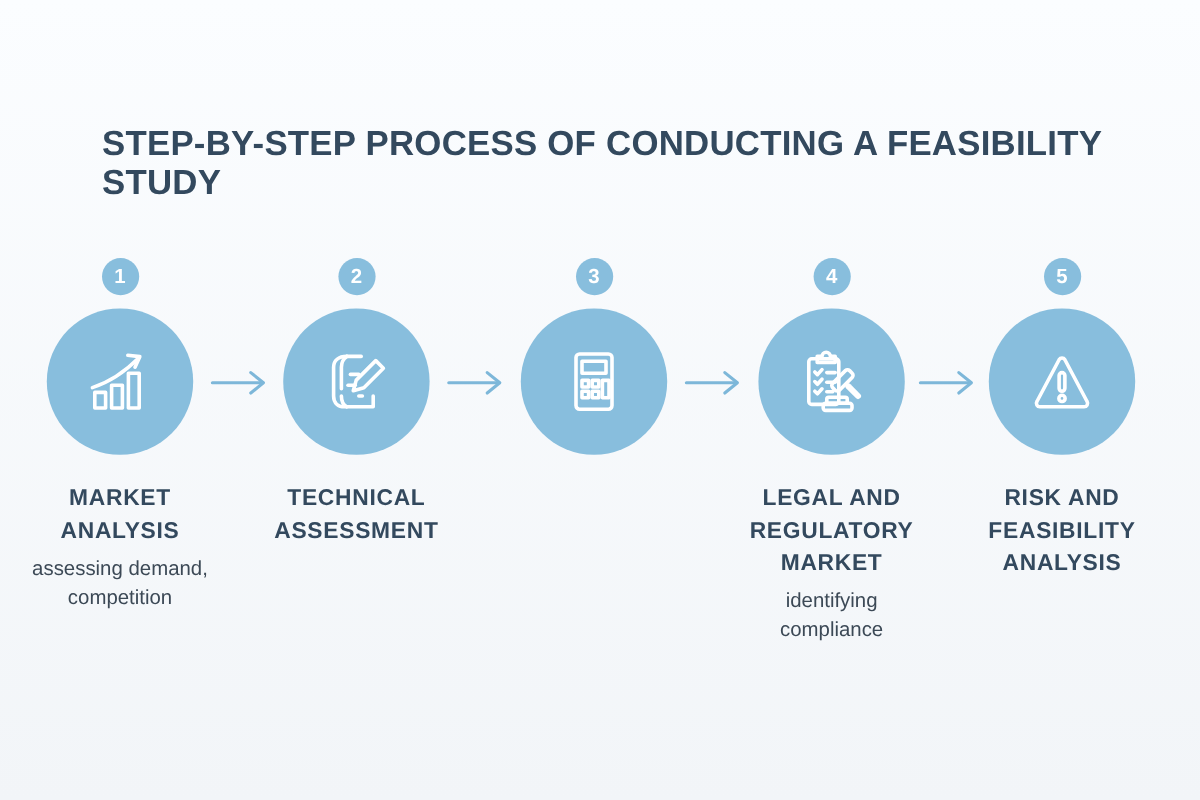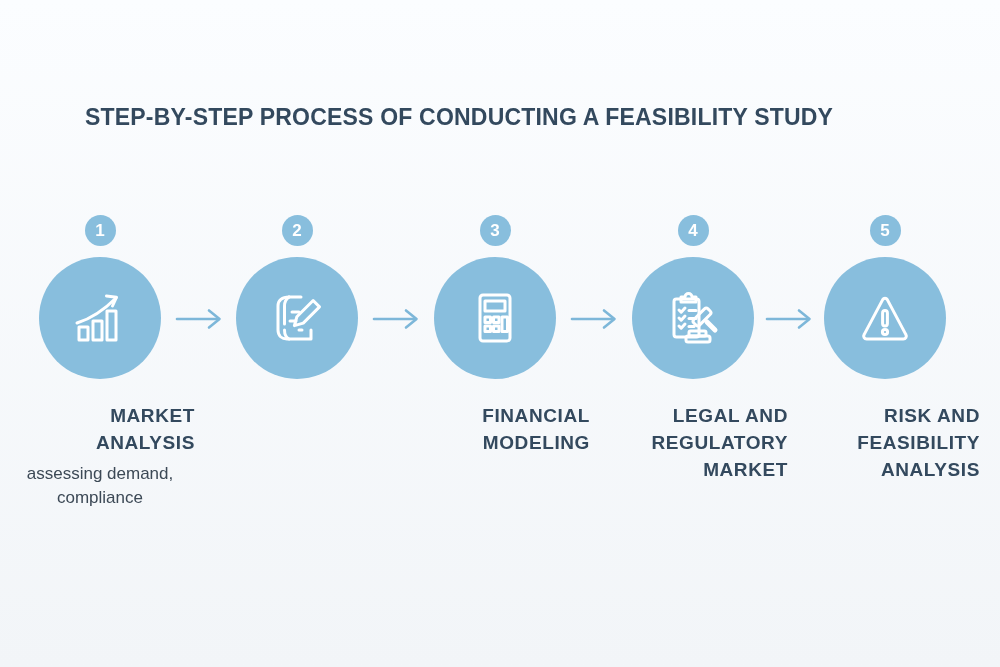--- a/index.html
+++ b/index.html
@@ -16,21 +16,21 @@
   body {
     position: relative;
     overflow: hidden;
     font-family: "Liberation Sans", sans-serif;
     background: linear-gradient(180deg, var(--background-top) 0%, var(--background-bottom) 100%);
   }
   .heading {
     position: absolute;
     left: 85px;
     top: 104px;
-    font-size: 23px;
+    font-size: 29px;
     font-weight: bold;
     letter-spacing: 0.2px;
     color: var(--heading-color);
   }
   .step {
     position: absolute;
     top: 215px;
     width: 190px;
     text-align: center;
   }
@@ -70,21 +70,20 @@
     stroke-linejoin: round;
   }
   .step-title {
     margin-top: 23px;
     font-size: 19px;
     font-weight: bold;
     line-height: 27px;
     letter-spacing: 0.6px;
     color: var(--heading-color);
     white-space: pre-line;
-    text-align: right;
   }
   .step-subtitle {
     margin-top: 6px;
     font-size: 17px;
     line-height: 24px;
     color: var(--subtitle-color);
     white-space: pre-line;
   }
   .arrow {
     position: absolute;
@@ -112,60 +111,60 @@
       <rect x="11" y="41" width="9" height="13"></rect>
       <rect x="25" y="35" width="9" height="19"></rect>
       <rect x="39" y="25" width="9" height="29"></rect>
       <path d="M9 37 C22 33 36 24 48 12"></path>
       <path d="M38.5 10 L48.5 11.2 L44.5 20"></path>
     </svg>
   </div>
   <div class="step-title">MARKET
 ANALYSIS</div>
   <div class="step-subtitle">assessing demand,
-compliance</div>
+competition</div>
 </div>
 
 <div class="step" style="left:202px">
   <div class="badge">
     <span>2</span>
   </div>
   <div class="circle">
     <svg viewBox="0 0 64 64">
       <path d="M24 11 L36 11"></path>
       <path d="M24 11 C17 11 13 14.5 13 20 L13 44 C13 50 17 53 22 53 L46 53 L46 44"></path>
       <path d="M24 11 C21 13 19.5 16 19.5 20 L19.5 38"></path>
       <path d="M19.5 44 C19.5 49 21 51.5 24 53"></path>
       <path d="M27 26 L34 26"></path>
       <path d="M25 35 L31 35"></path>
       <path d="M34 44 L37 44"></path>
       <g transform="rotate(45 40 29)">
         <path d="M35.5 13 L44.5 13 L44.5 36 L40 44 L35.5 36 Z"></path>
       </g>
     </svg>
   </div>
+  <div class="step-title">TECHNICAL
+ASSESSMENT</div>
 </div>
 
 <div class="step" style="left:400px">
   <div class="badge">
     <span>3</span>
   </div>
   <div class="circle">
     <svg viewBox="0 0 64 64">
       <rect x="17" y="9" width="30" height="46" rx="3"></rect>
       <rect x="22" y="15" width="20" height="10"></rect>
       <rect x="22" y="31" width="5.5" height="5.5"></rect>
       <rect x="30.5" y="31" width="5.5" height="5.5"></rect>
       <rect x="22" y="40" width="5.5" height="5.5"></rect>
       <rect x="30.5" y="40" width="5.5" height="5.5"></rect>
       <rect x="39" y="31" width="5.5" height="14.5"></rect>
     </svg>
   </div>
-  <div class="step-title">FINANCIAL
-MODELING</div>
 </div>
 
 <div class="step" style="left:598px">
   <div class="badge">
     <span>4</span>
   </div>
   <div class="circle">
     <svg viewBox="0 0 64 64">
       <rect x="13" y="13" width="25" height="38" rx="2.5"></rect>
       <path d="M20 16 L20 11 L24 11 A3.5 3.5 0 0 1 31 11 L35 11 L35 16 Z"></path>
@@ -179,20 +178,22 @@
         <rect x="37" y="21" width="8" height="20" rx="2.5"></rect>
       </g>
       <path d="M46 36 L54 44" stroke-width="5"></path>
       <rect x="28" y="45" width="17" height="5" rx="1.5"></rect>
       <rect x="25" y="50" width="24" height="6" rx="2"></rect>
     </svg>
   </div>
   <div class="step-title">LEGAL AND
 REGULATORY
 MARKET</div>
+  <div class="step-subtitle">identifying
+compliance</div>
 </div>
 
 <div class="step" style="left:790px">
   <div class="badge">
     <span>5</span>
   </div>
   <div class="circle">
     <svg viewBox="0 0 64 64">
       <path d="M29.7 13.6 A2.7 2.7 0 0 1 34.3 13.6 L52.9 48.6 A2.9 2.9 0 0 1 50.4 53 L13.6 53 A2.9 2.9 0 0 1 11.1 48.6 Z"></path>
       <rect x="29.6" y="24.5" width="4.8" height="15.5" rx="2.4"></rect>

